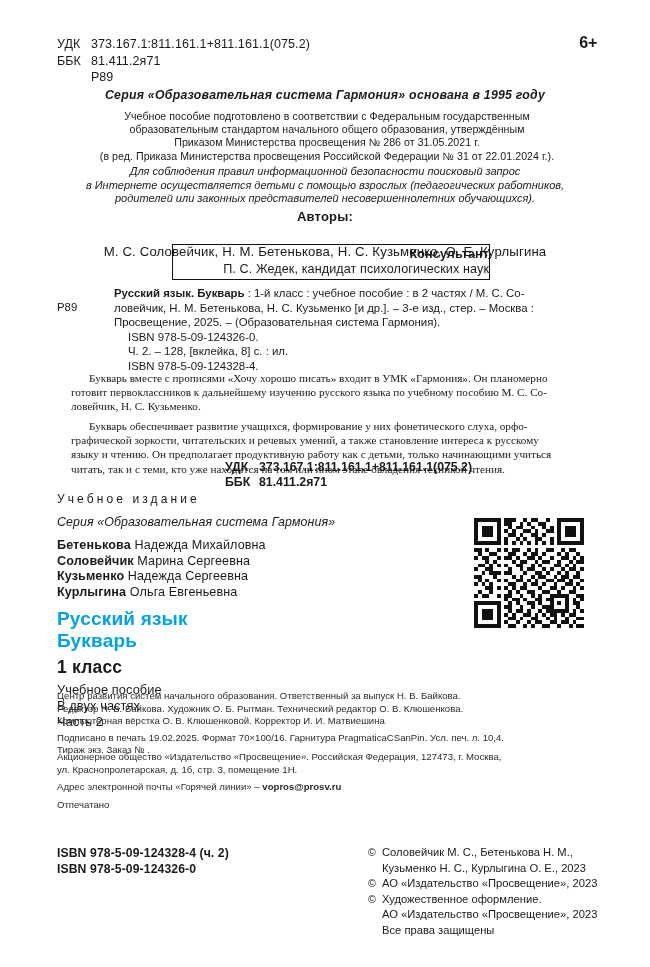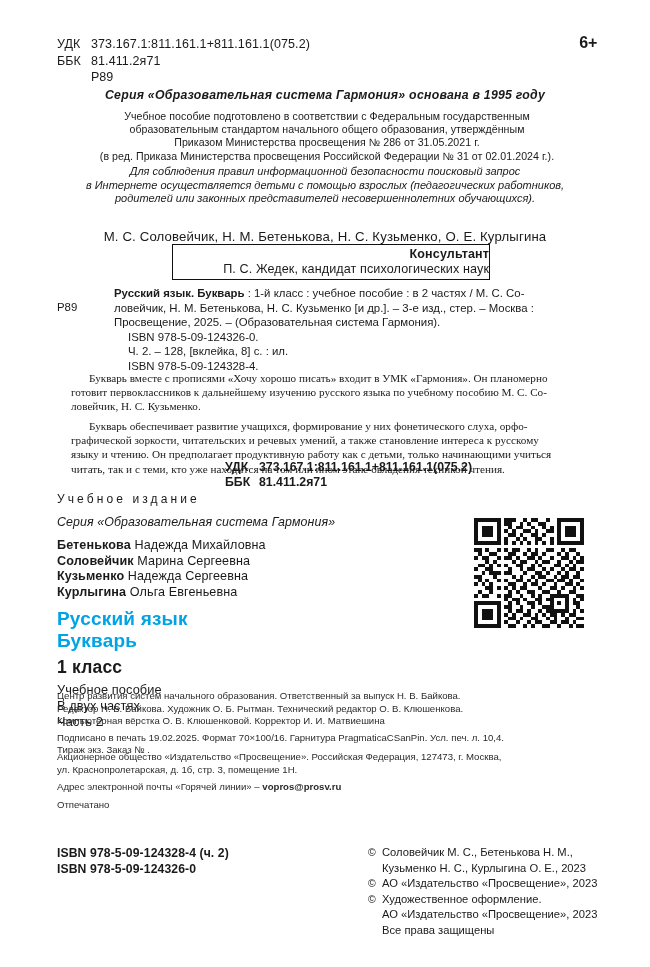--- a/index.html
+++ b/index.html
@@ -266,30 +266,31 @@
     <div class="hdr-p89">Р89</div>
     <div class="age-badge">6+</div>
   </div>
 
   <div class="series-line">Серия «Образовательная система Гармония» основана в 1995 году</div>
 
   <div class="fgos">
     <div>Учебное пособие подготовлено в соответствии с Федеральным государственным</div>
     <div>образовательным стандартом начального общего образования, утверждённым</div>
     <div>Приказом Министерства просвещения № 286 от 31.05.2021 г.</div>
-    <div>(в ред. Приказа Министерства просвещения Российской Федерации № 31 от 02.01.2024 г.).</div>
+    <div>(в ред. Приказа Министерства просвещения Российской Федерации № 31 от 22.01.2024 г.).</div>
   </div>
 
   <div class="safety">
     <div>Для соблюдения правил информационной безопасности поисковый запрос</div>
     <div>в Интернете осуществляется детьми с помощью взрослых (педагогических работников,</div>
     <div>родителей или законных представителей несовершеннолетних обучающихся).</div>
   </div>
 
   <div class="authors-wrap">
+    <div class="authors-label">Авторы:</div>
     <div class="authors-names">М. С. Соловейчик, Н. М. Бетенькова, Н. С. Кузьменко, О. Е. Курлыгина</div>
   </div>
 
   <div class="consult-box">
     <div class="consult-title">Консультант</div>
     <div class="consult-name">П. С. Жедек, кандидат психологических наук</div>
   </div>
 
   <div class="bib">
     <div class="bib-marker">Р89</div>

